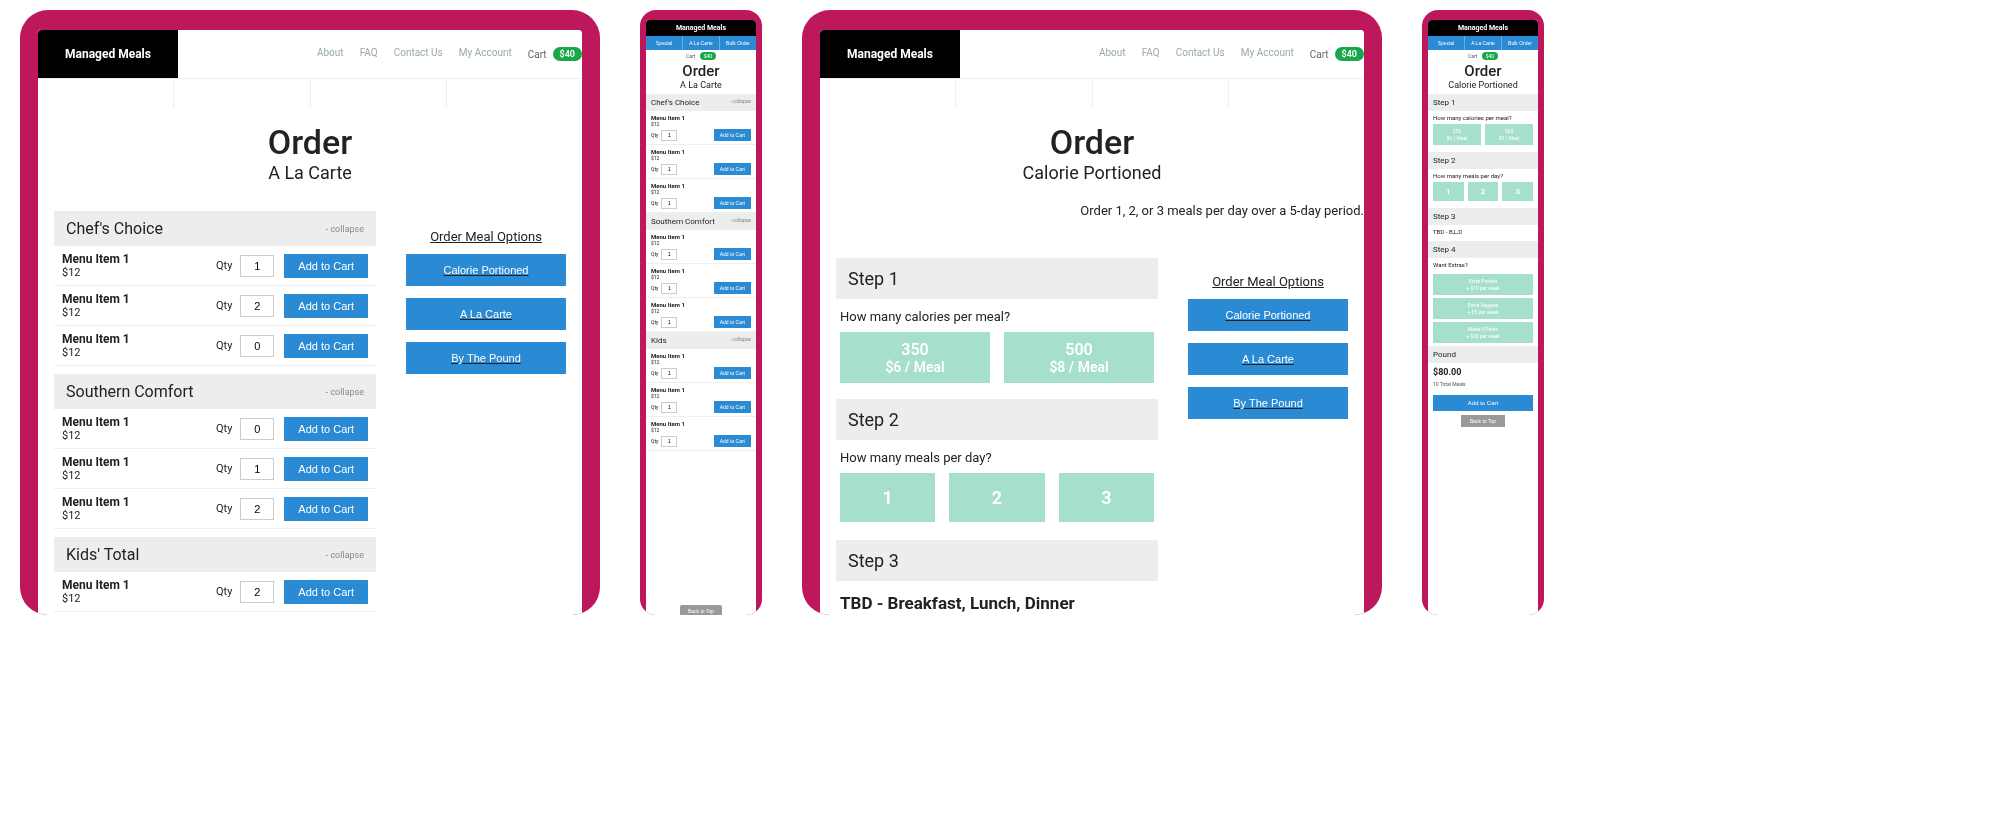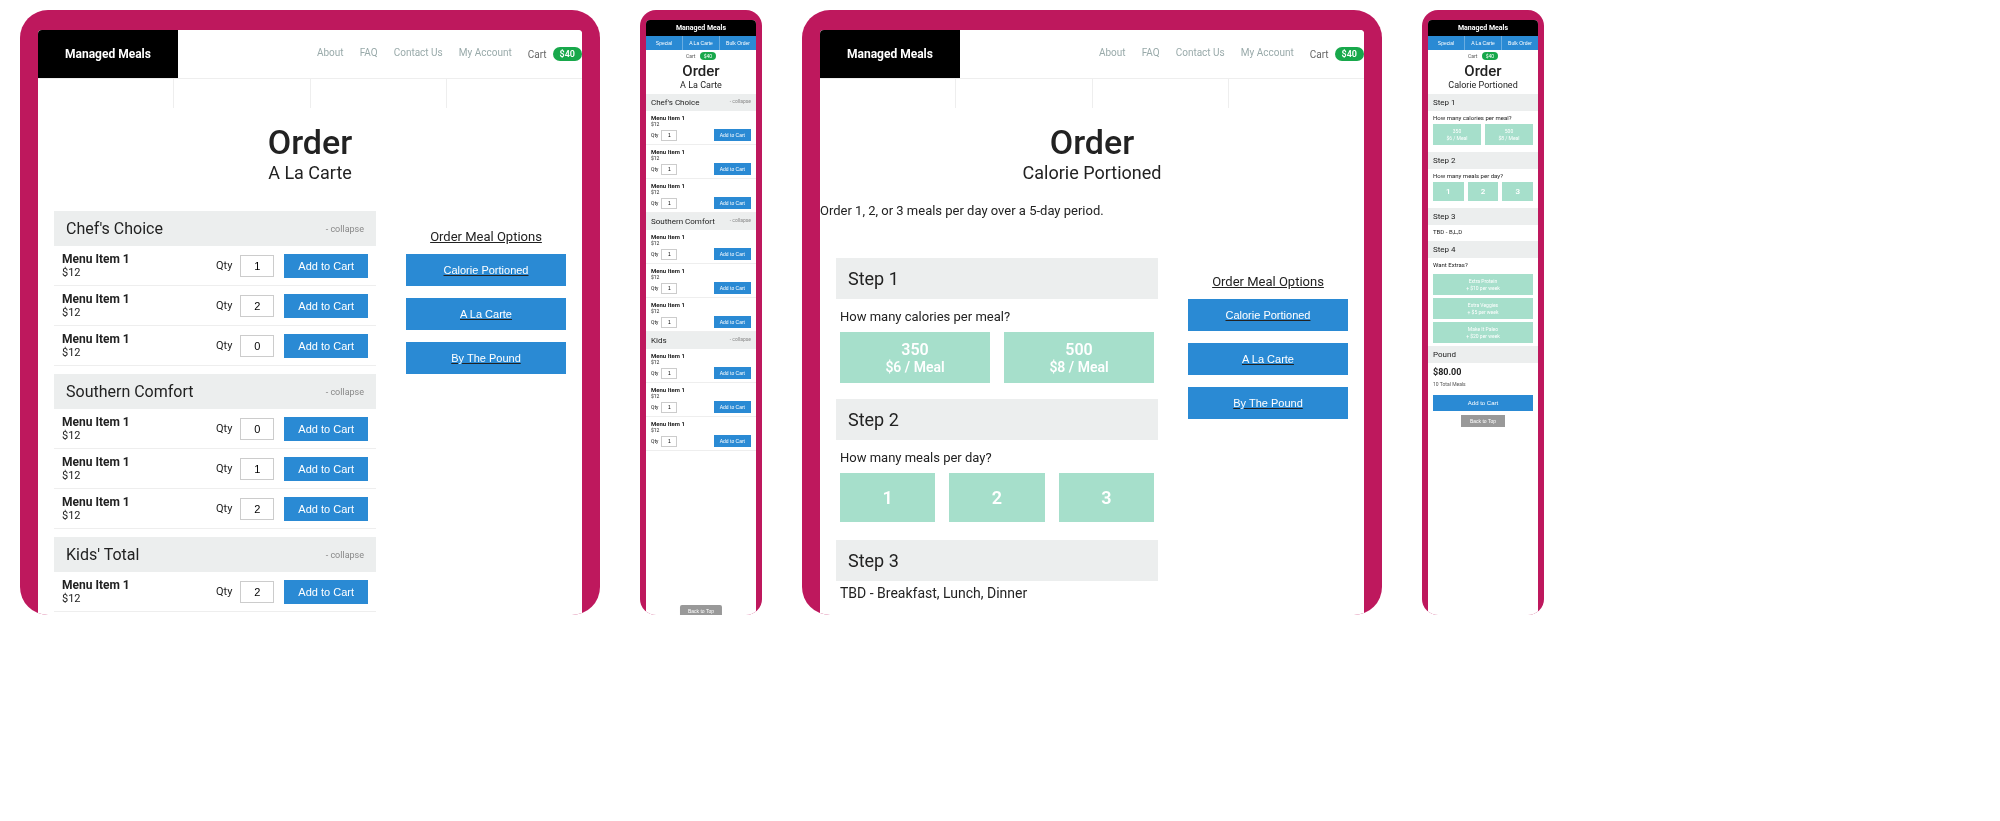--- a/index.html
+++ b/index.html
@@ -138,22 +138,22 @@
     flex:1; background:#a6dfcb; color:#fff; text-align:center;
     padding:8px 4px; cursor:pointer;
   }
   .calopt .ln1 { font-size:16px; font-weight:600; }
   .calopt .ln2 { font-size:14px; font-weight:600; }
   .mealnums { display:flex; gap:14px; padding:0 4px 8px; }
   .mealnum {
     flex:1; background:#a6dfcb; color:#fff; text-align:center;
     padding:14px 0; font-size:18px; font-weight:600; cursor:pointer;
   }
-  .tbd { font-size:14px; padding:4px 4px; }
-  .page-sub2 { text-align:left; font-size:13px; margin-bottom:30px; }
+  .tbd { font-size:17px; padding:12px 4px;font-weight:bold; }
+  .page-sub2 { text-align:right; font-size:13px; margin-bottom:30px; }
   
   .p2-sect { background:#eceeee; font-size:8px; padding:4px 5px; margin-top:3px;}
   .p2-q { font-size:6px; padding:3px 5px; }
   .p2-row { display:flex; gap:4px; padding:0 5px 4px; }
   .p2-cal {
     flex:1; background:#a6dfcb; color:#fff; text-align:center;
     font-size:5px; padding:4px 1px; cursor:pointer; line-height:1.3;
   }
   .p2-num {
     flex:1; background:#a6dfcb; color:#fff; text-align:center;

